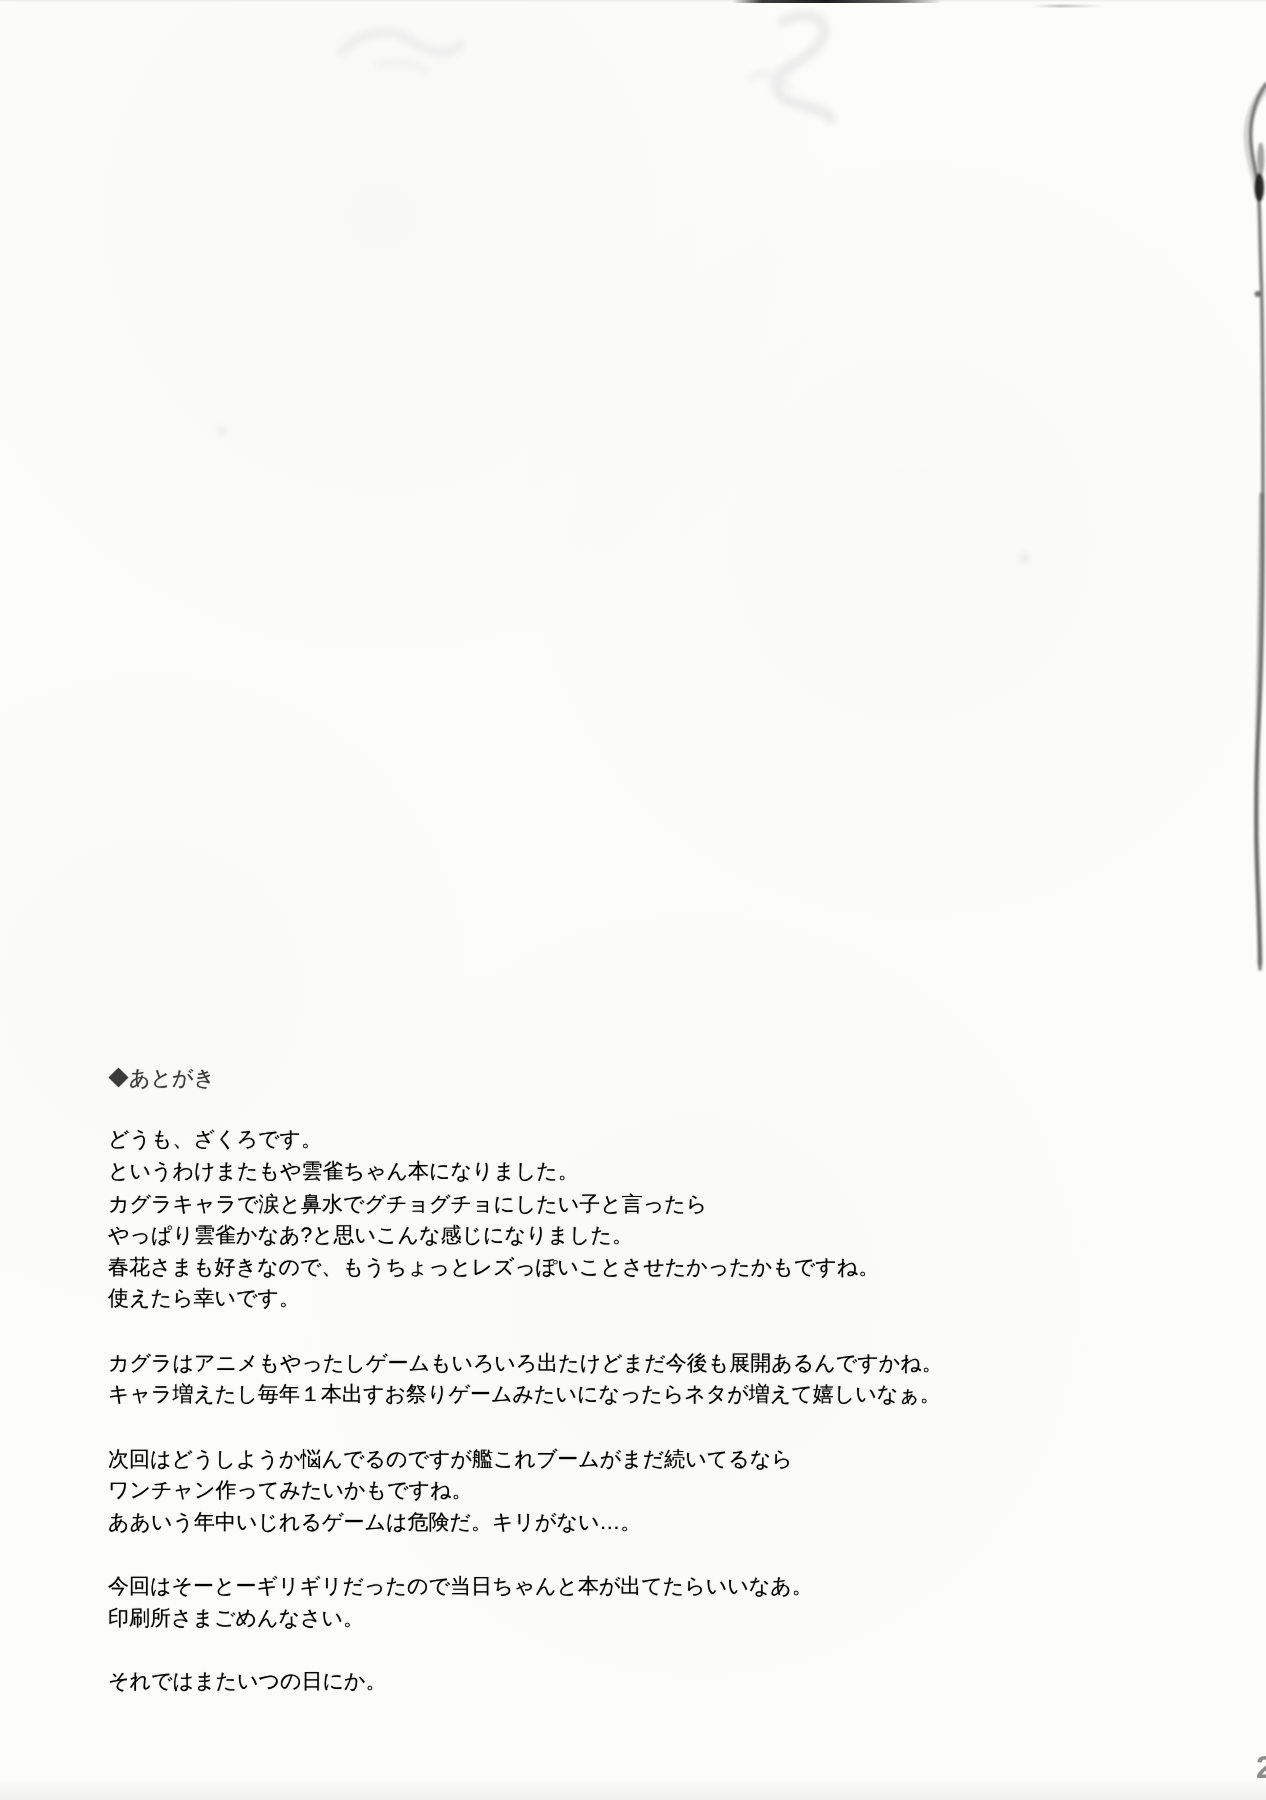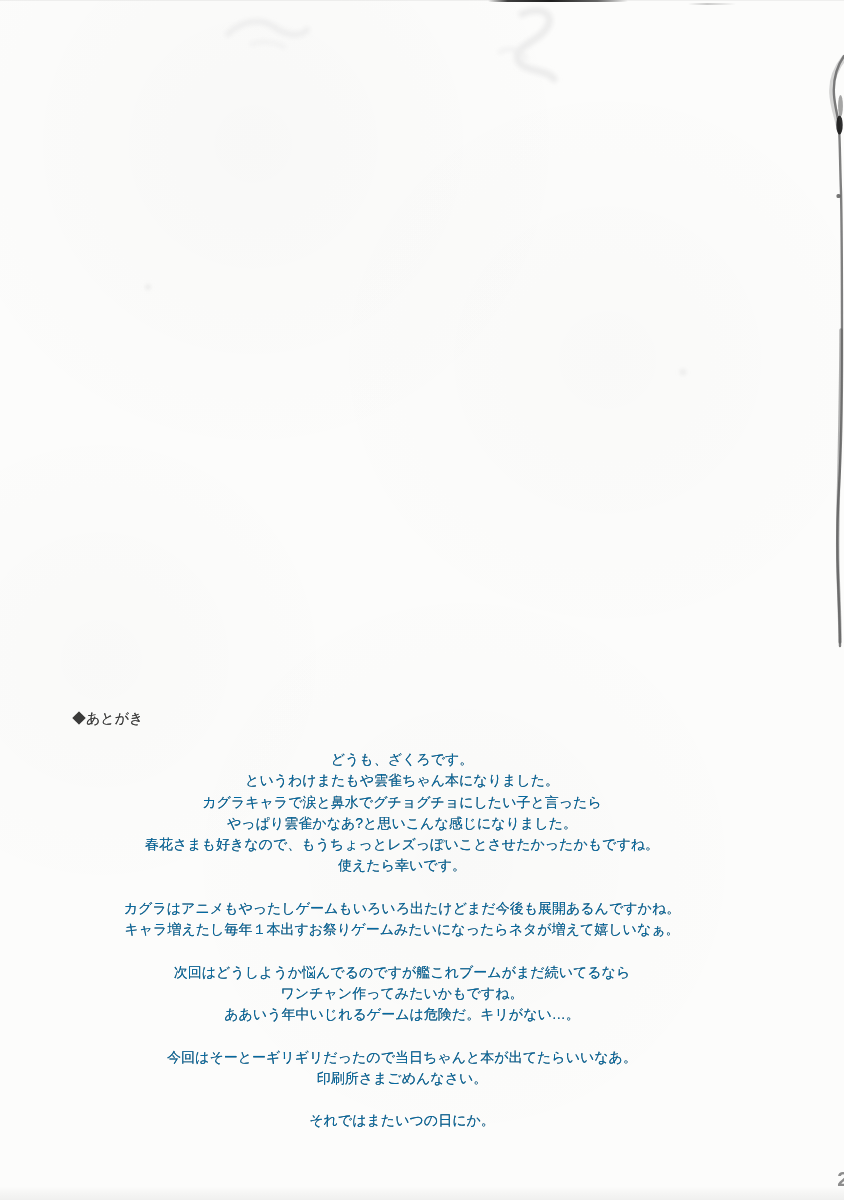--- a/index.html
+++ b/index.html
@@ -7,21 +7,20 @@
     padding: 0;
     background: #ffffff;
   }
   #page {
     position: relative;
     width: 844px;
     height: 1200px;
     background: #fcfcfb;
     overflow: hidden;
     font-family: "Liberation Sans", sans-serif;
-    text-align: center;
   }
   
   #page::before {
     content: "";
     position: absolute;
     inset: 0;
     pointer-events: none;
     background-image:
       radial-gradient(circle at 30% 12%, rgba(0,0,0,0.015), transparent 28%),
       radial-gradient(circle at 72% 30%, rgba(0,0,0,0.012), transparent 30%),
@@ -88,21 +87,21 @@
     text-shadow: 0 0 0.6px rgba(58,58,58,0.75);
     white-space: pre;
   }
   .afterword-body {
     position: absolute;
     left: 72px;
     top: 749px;
     width: 660px;
     font-size: 14px;
     line-height: 21.25px;
-    color: #0369a1;
+    color: #000000;
     text-shadow: 0 0 0.6px rgba(58,58,58,0.75);
     white-space: pre-line;
   }
   .page-number {
     position: absolute;
     right: -5px;
     bottom: 9px;
     font-size: 21px;
     font-weight: bold;
     color: #8d8d8d;

